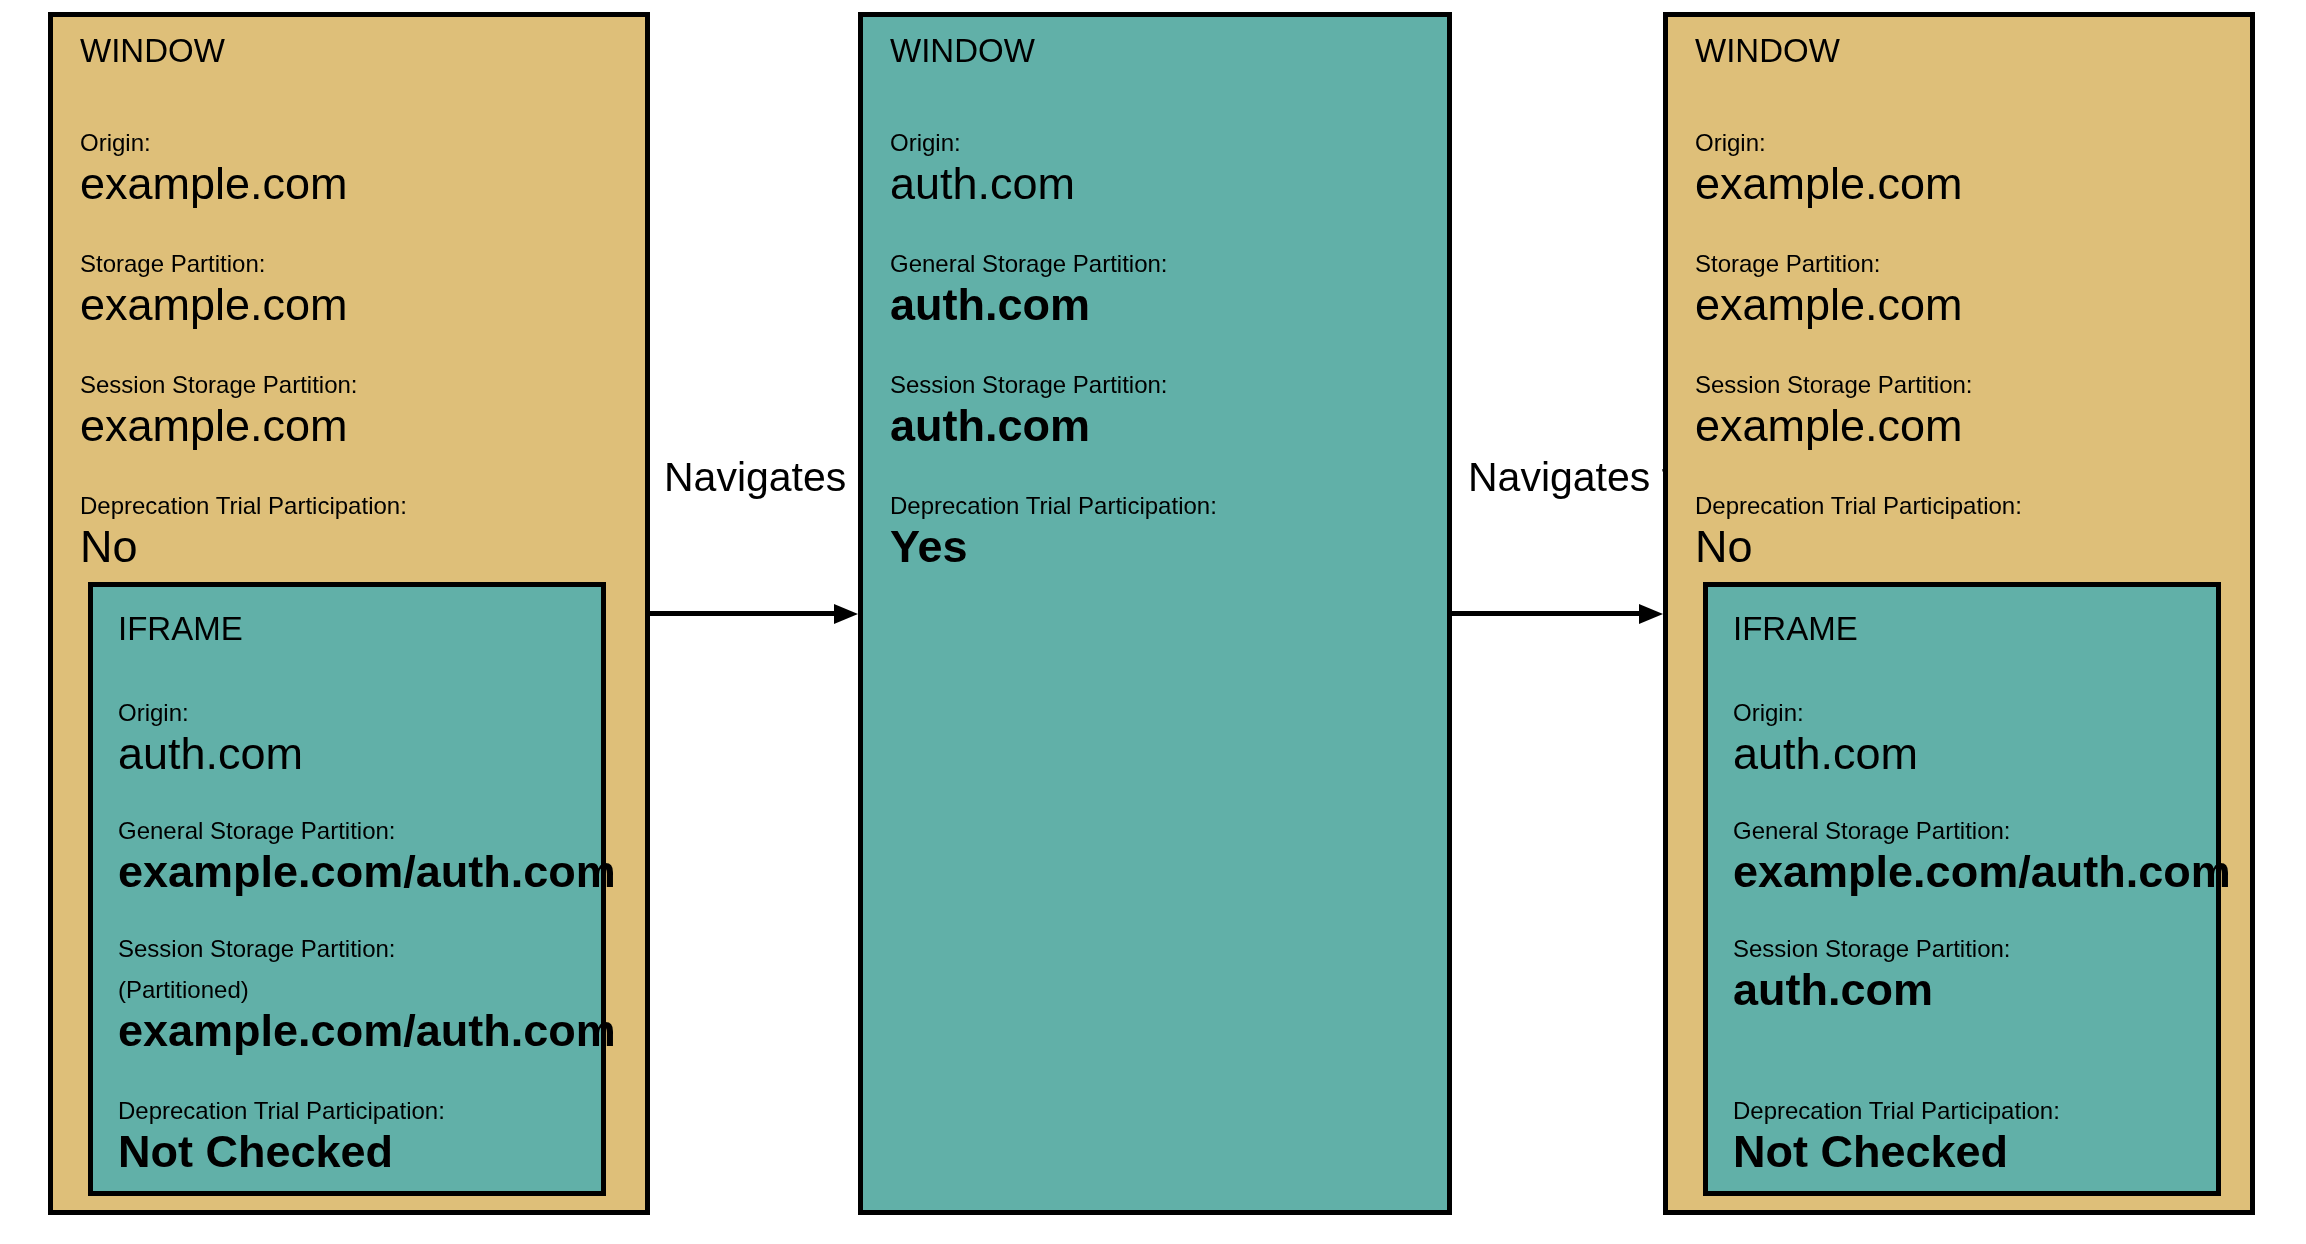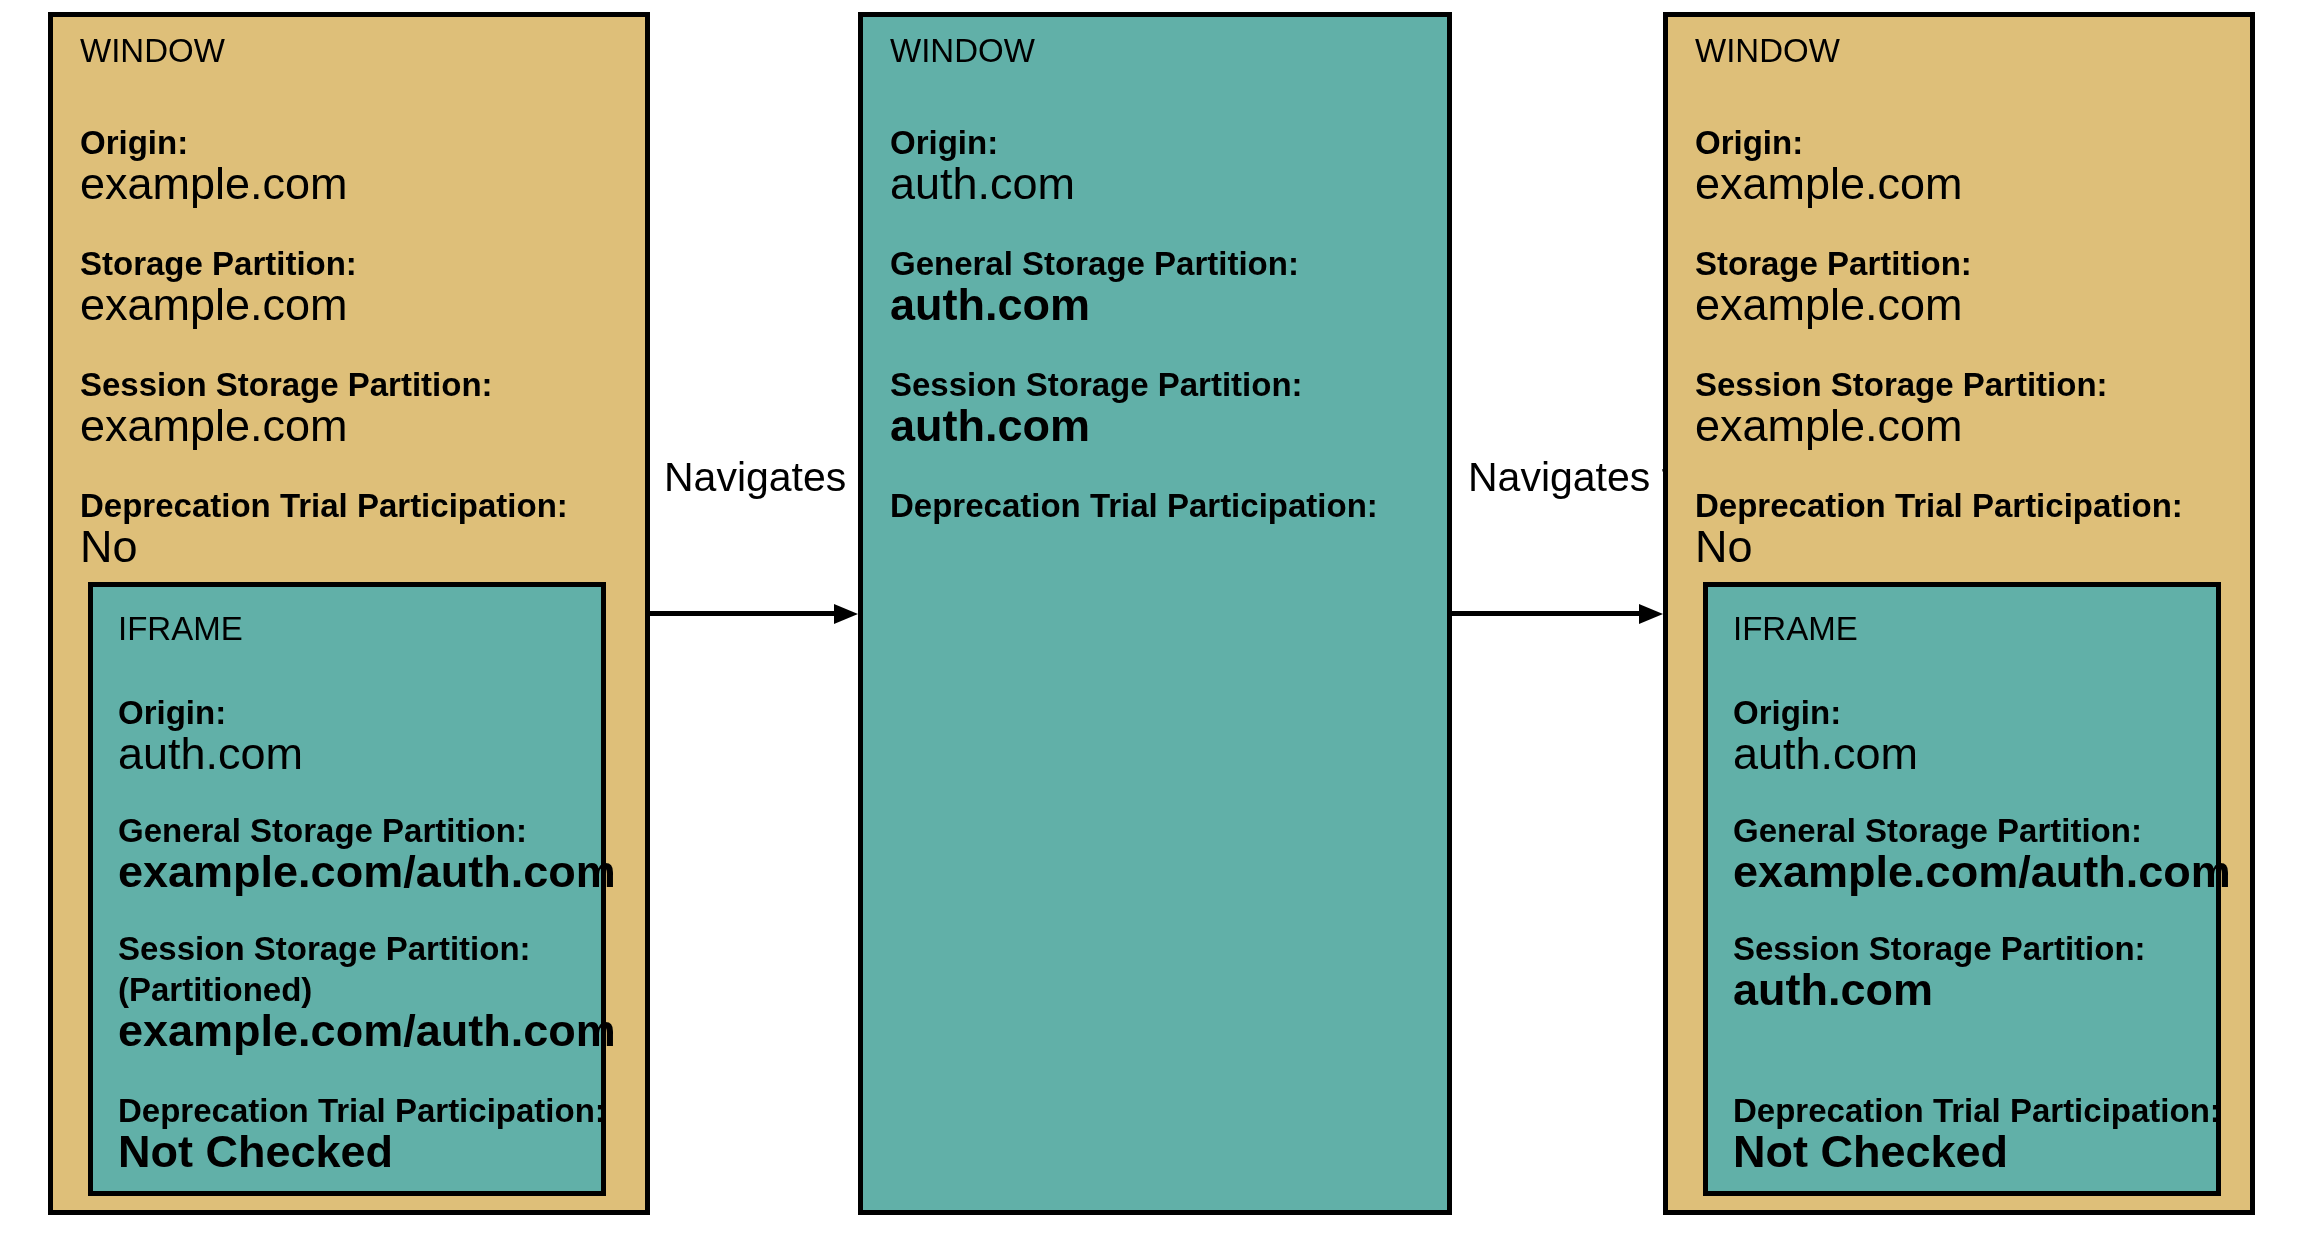--- a/index.html
+++ b/index.html
@@ -42,23 +42,23 @@
     font-size: 33px;
     line-height: 38px;
     white-space: nowrap;
   }
   .field {
     position: absolute;
     white-space: nowrap;
   }
   .field .lbl {
     display: block;
-    font-size: 33px;
+    font-size: 24px;
     line-height: 41px;
-    font-weight: bold;
+    font-weight: normal;
   }
   .field .val {
     display: block;
     font-size: 45px;
     line-height: 41px;
     font-weight: normal;
   }
   .field .val.bold {
     font-weight: bold;
   }
@@ -168,20 +168,21 @@
     <span class="val bold">auth.com</span>
   </div>
 
   <div class="field" style="left:890px; top:364px;">
     <span class="lbl">Session Storage Partition:</span>
     <span class="val bold">auth.com</span>
   </div>
 
   <div class="field" style="left:890px; top:485px;">
     <span class="lbl">Deprecation Trial Participation:</span>
+    <span class="val bold">Yes</span>
   </div>
 
   <div class="arrow" style="left:1452px; top:600px; width:211px;">
     <div class="shaft" style="width:187px;"></div>
     <div class="head" style="left:187px;"></div>
   </div>
   <div class="arrow-label" style="left:1468px; top:458px;">Navigates to</div>
 
   <div class="panel tan" style="left:1663px; top:12px; width:592px; height:1203px;">
   </div>

